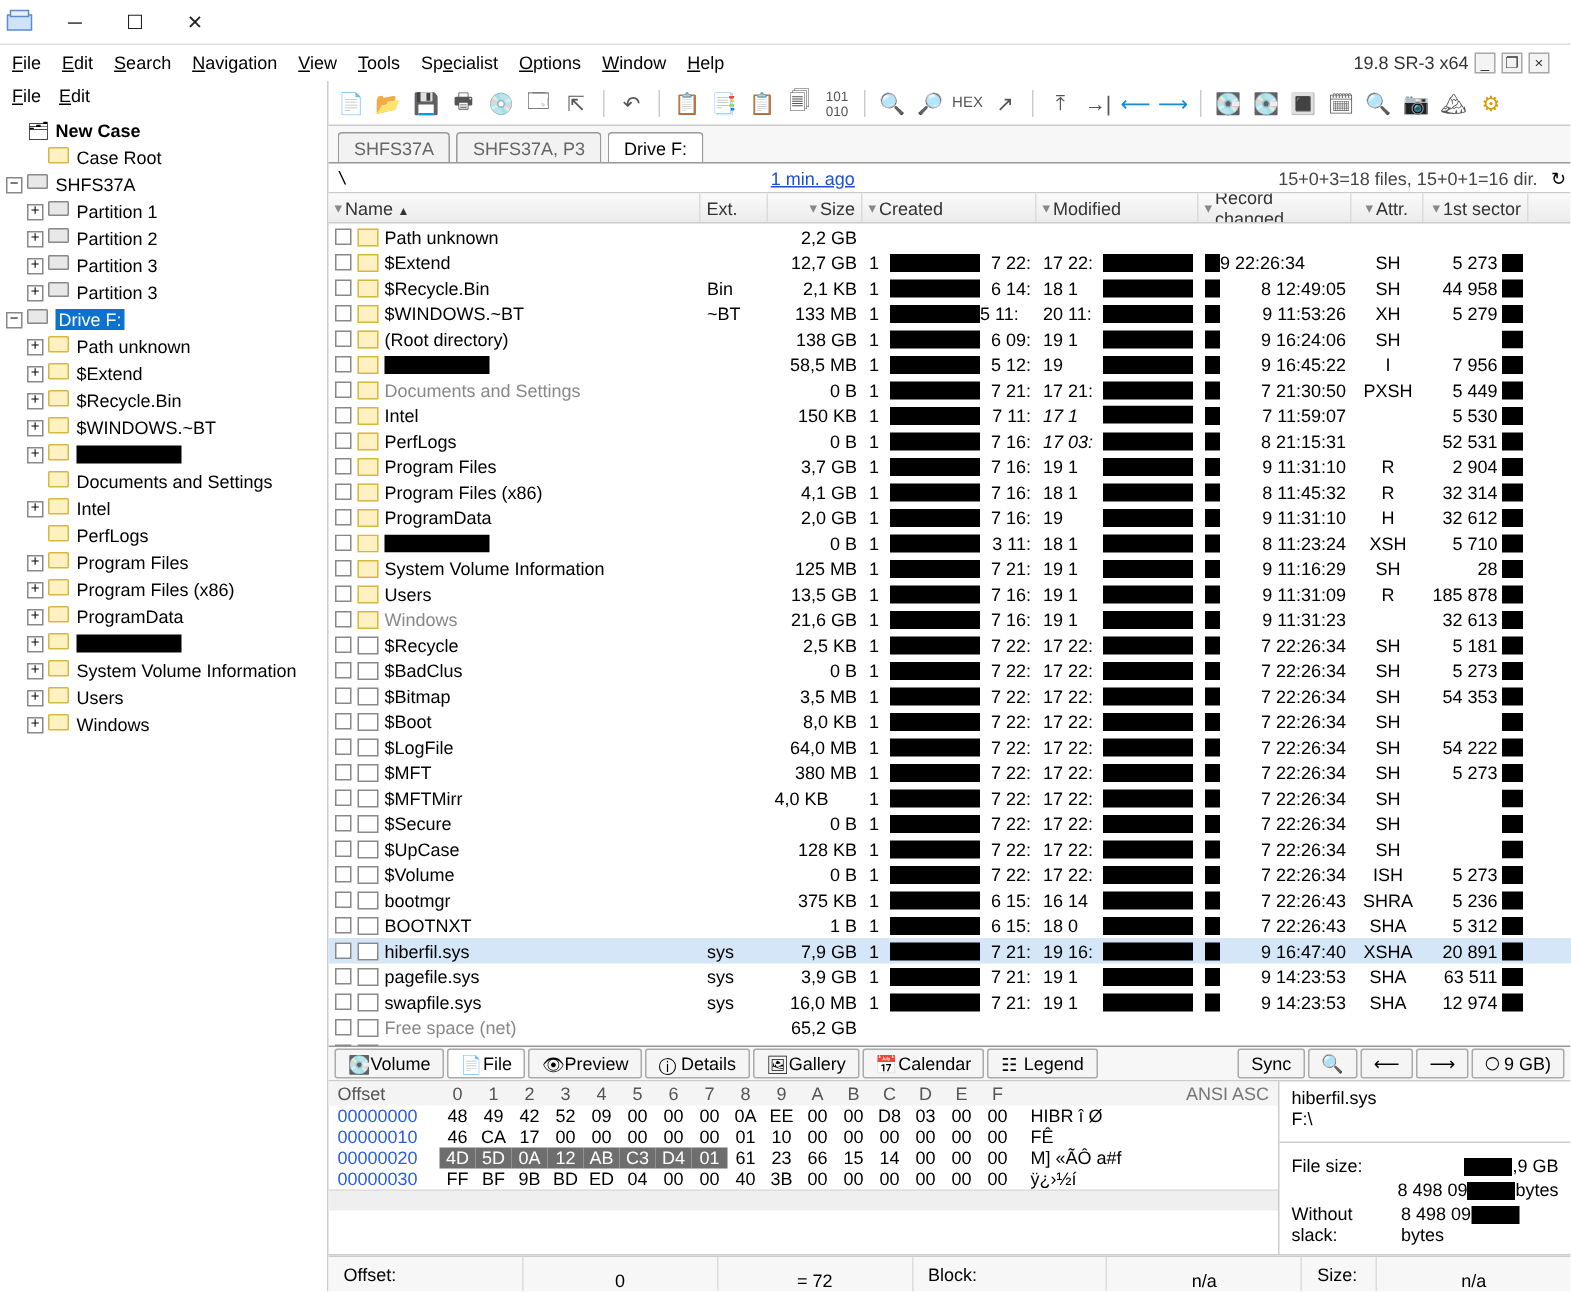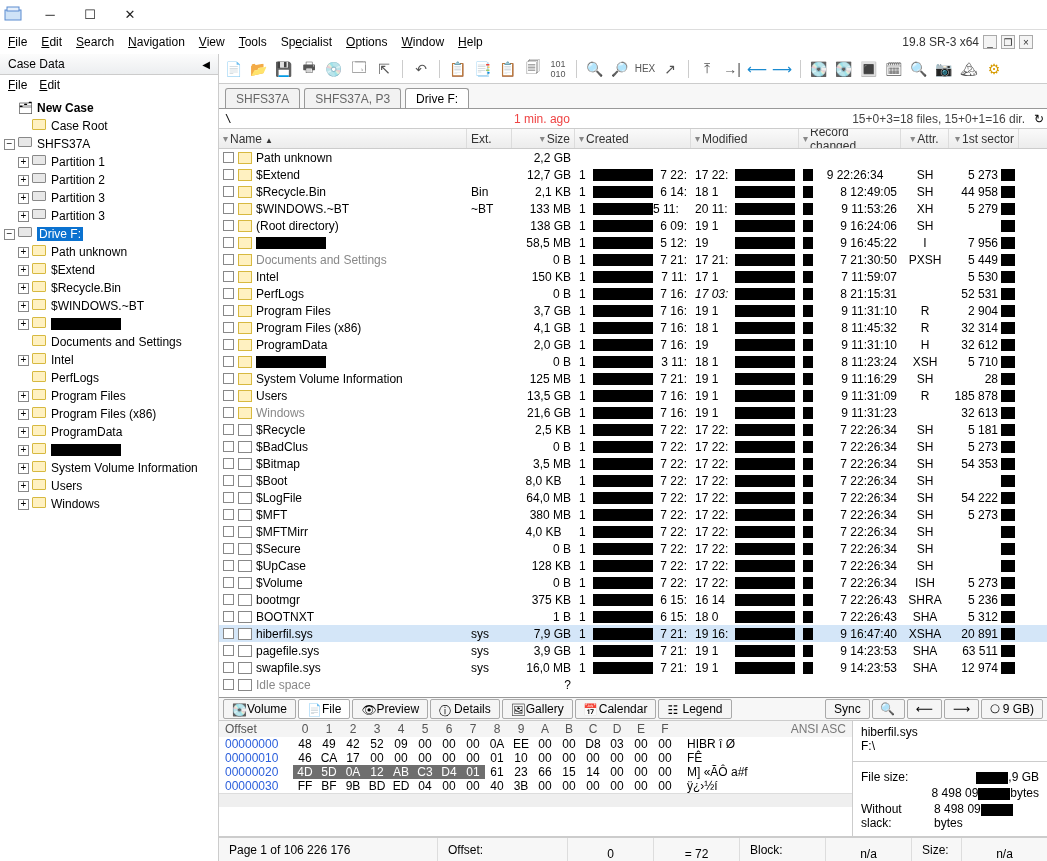--- a/index.html
+++ b/index.html
@@ -31,21 +31,21 @@
 .main { flex: 1; display: flex; min-height: 0; }
 .right { flex: 1; display: flex; flex-direction: column; min-width: 0; }
 .toolbar { height: 30px; border-bottom: 1px solid #ccc; display: flex; align-items: center; padding: 0 4px; gap: 3px; overflow: hidden; }
 .tbico { width: 22px; height: 22px; display: inline-flex; align-items: center; justify-content: center; color: #555; border-radius: 2px; font-size: 14px;}
 .tbsep { width: 1px; height: 18px; background: #ccc; margin: 0 4px; }
 .tabrow { height: 25px; display: flex; align-items: flex-end; border-bottom: 1px solid #999; padding: 0 6px; gap: 4px; background:#f7f7f7;}
 .tab { padding: 3px 10px 2px 10px; border: 1px solid #999; border-bottom: none; border-radius: 3px 3px 0 0; background: #f2f2f2; color: #666; font-size: 12px;}
 .tab.active { background: #fff; color: #000; }
 .infobar { height: 20px; display: flex; align-items: center; font-size: 12px; border-bottom: 1px solid #ccc; }
 .infobar .left { padding: 0 6px; font-family: monospace; font-size: 11px;}
-.infobar .mid { flex: 1; text-align: center; color: #ef4444; }
+.infobar .mid { flex: 1; text-align: center; color: #1d4ed8; text-decoration: underline; }
 .infobar .rt { padding: 0 6px; color: #444; }
 .infobar .closeico { width:16px; text-align:center; }
 .gridhdr { height: 20px; background: linear-gradient(#fafafa,#ececec); border-bottom: 1px solid #ccc; display: flex; align-items: center; font-size: 12px; color: #333; }
 .col { border-right: 1px solid #dcdcdc; height: 100%; display: flex; align-items: center; padding: 0 4px; overflow: hidden; position:relative;}
 .col .fnl { color:#888; font-size:10px; margin-right:2px;}
 .c-name { width: 248px; }
 .c-ext { width: 45px; }
 .c-size { width: 63px; justify-content: flex-end; }
 .c-created { width: 116px; }
 .c-modified { width: 108px; }
@@ -122,24 +122,20 @@
     <span>19.8 SR-3 x64</span>
     <span class="smallbtn">_</span>
     <span class="smallbtn">❐</span>
     <span class="smallbtn">×</span>
   </span>
 </div>
 
 <div class="main">
 
   <div class="sidebar">
-    <div class="sidebar-hdr">
-      <span>Case Data</span>
-      <span style="font-size:10px;">◀</span>
-    </div>
     <div class="sidebar-menu">
       <span><u>F</u>ile</span>
       <span><u>E</u>dit</span>
     </div>
     <div class="tree" id="tree">
         <div class="tn root">
           <span class="pad" style="width:0px"></span>
           <span style="width:14px;display:inline-block"></span>
           <span class="ico">🗂</span>
           <span class="lbl">New Case</span>
@@ -442,21 +438,21 @@
           </div>
           <div class="cell c-modified">
             <div style="display:flex;align-items:center;width:100%;">
               <span style="flex:0 0 40px">17 22:</span>
               <span style="flex:1;background:#000;height:12px;"></span>
             </div>
           </div>
           <div class="cell c-record">
             <div style="display:flex;align-items:center;width:100%;">
               <span style="flex:0 0 10px;background:#000;height:12px;"></span>
-              <span style="flex:1;text-align:center">9 22:26:34</span>
+              <span style="flex:1;text-align:left">9 22:26:34</span>
             </div>
           </div>
           <div class="cell c-attr" style="text-align:center">SH</div>
           <div class="cell c-sect" style="text-align:right">
             <div style="display:flex;align-items:center;width:100%;">
               <span style="flex:1;text-align:right">5 273</span>
               <span style="flex:0 0 14px;background:#000;height:12px;margin-left:3px;"></span>
             </div>
           </div>
         </div>
@@ -644,21 +640,21 @@
           <div class="cell c-ext"></div>
           <div class="cell c-size " style="text-align:right">150 KB</div>
           <div class="cell c-created">
             <div style="display:flex;align-items:center;width:100%;">
               <span style="flex:0 0 14px">1</span>
               <span style="flex:1;background:#000;height:12px;"></span>
               <span style="flex:0 0 34px;text-align:right">7 11:</span>
             </div>
           </div>
           <div class="cell c-modified">
-            <div style="display:flex;align-items:center;width:100%;">
+            <div style="display:flex;width:100%;font-style:italic;">
               <span style="flex:0 0 40px">17 1</span>
               <span style="flex:1;background:#000;height:12px;"></span>
             </div>
           </div>
           <div class="cell c-record">
             <div style="display:flex;align-items:center;width:100%;">
               <span style="flex:0 0 10px;background:#000;height:12px;"></span>
               <span style="flex:1;text-align:right">7 11:59:07</span>
             </div>
           </div>
@@ -1055,21 +1051,21 @@
             </div>
           </div>
         </div>
         <div class="row">
           <div class="cell name c-name">
             <span class="cb"></span>
             <span class="fico file"></span>
             <span class="">$Boot</span>
           </div>
           <div class="cell c-ext"></div>
-          <div class="cell c-size " style="text-align:center">8,0 KB</div>
+          <div class="cell c-size " style="text-align:right">8,0 KB</div>
           <div class="cell c-created">
             <div style="display:flex;align-items:center;width:100%;">
               <span style="flex:0 0 14px">1</span>
               <span style="flex:1;background:#000;height:12px;"></span>
               <span style="flex:0 0 34px;text-align:right">7 22:</span>
             </div>
           </div>
           <div class="cell c-modified">
             <div style="display:flex;align-items:center;width:100%;">
               <span style="flex:0 0 40px">17 22:</span>
@@ -1160,21 +1156,21 @@
             </div>
           </div>
         </div>
         <div class="row">
           <div class="cell name c-name">
             <span class="cb"></span>
             <span class="fico file"></span>
             <span class="">$MFTMirr</span>
           </div>
           <div class="cell c-ext"></div>
-          <div class="cell c-size " style="text-align:center">4,0 KB</div>
+          <div class="cell c-size " style="text-align:left">4,0 KB</div>
           <div class="cell c-created">
             <div style="display:flex;align-items:center;width:100%;">
               <span style="flex:0 0 14px">1</span>
               <span style="flex:1;background:#000;height:12px;"></span>
               <span style="flex:0 0 34px;text-align:right">7 22:</span>
             </div>
           </div>
           <div class="cell c-modified">
             <div style="display:flex;align-items:center;width:100%;">
               <span style="flex:0 0 40px">17 22:</span>
@@ -1467,20 +1463,34 @@
               <span style="flex:1;text-align:right">9 14:23:53</span>
             </div>
           </div>
           <div class="cell c-attr" style="text-align:center">SHA</div>
           <div class="cell c-sect" style="text-align:right">
             <div style="display:flex;align-items:center;width:100%;">
               <span style="flex:1;text-align:right">12 974</span>
               <span style="flex:0 0 14px;background:#000;height:12px;margin-left:3px;"></span>
             </div>
           </div>
+        </div>
+        <div class="row">
+          <div class="cell name c-name">
+            <span class="cb"></span>
+            <span class="fico file"></span>
+            <span class="gtxt">Free space  (net)</span>
+          </div>
+          <div class="cell c-ext"></div>
+          <div class="cell c-size gtxt" style="text-align:right">65,2 GB</div>
+          <div class="cell c-created"></div>
+          <div class="cell c-modified"></div>
+          <div class="cell c-record"></div>
+          <div class="cell c-attr" style="text-align:center"></div>
+          <div class="cell c-sect" style="text-align:right"></div>
         </div>
         <div class="row">
           <div class="cell name c-name">
             <span class="cb"></span>
             <span class="fico file"></span>
             <span class="gtxt">Idle space</span>
           </div>
           <div class="cell c-ext"></div>
           <div class="cell c-size gtxt" style="text-align:right">?</div>
           <div class="cell c-created"></div>
@@ -1650,21 +1660,20 @@
             <span><span>8 498 09</span><span class="blk"></span><span>bytes</span></span>
           </div>
         <div class="kv">
             <span>Without slack:</span>
             <span><span>8 498 09</span><span class="blk"></span><span>bytes</span></span>
           </div>
       </div>
     </div>
 
     <div class="statusbar">
-      <div class="seg" style="width:219px;">Page 1 of 106 226 176</div>
       <div class="seg" style="width:130px;">
           <span>Offset:</span>
         </div>
       <div class="seg right" style="width:110px;">0</div>
       <div class="seg right" style="width:70px;">= 72</div>
       <div class="seg grow">
           <span>Block:</span>
         </div>
       <div class="seg right" style="width:60px;">n/a</div>
       <div class="seg" style="width:50px;">

